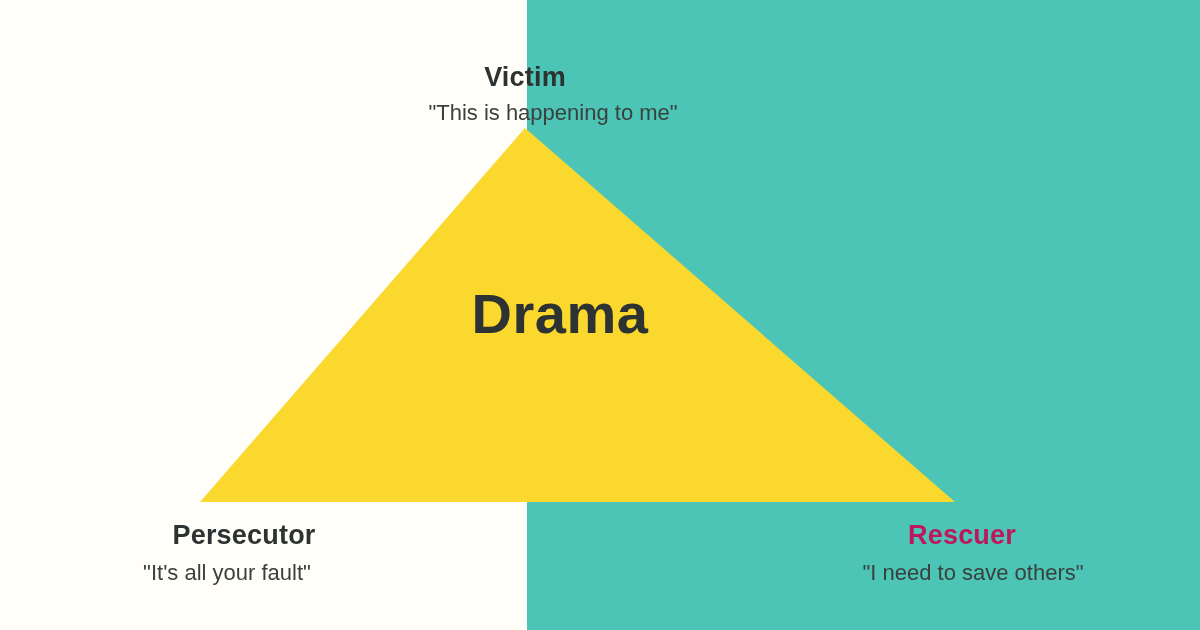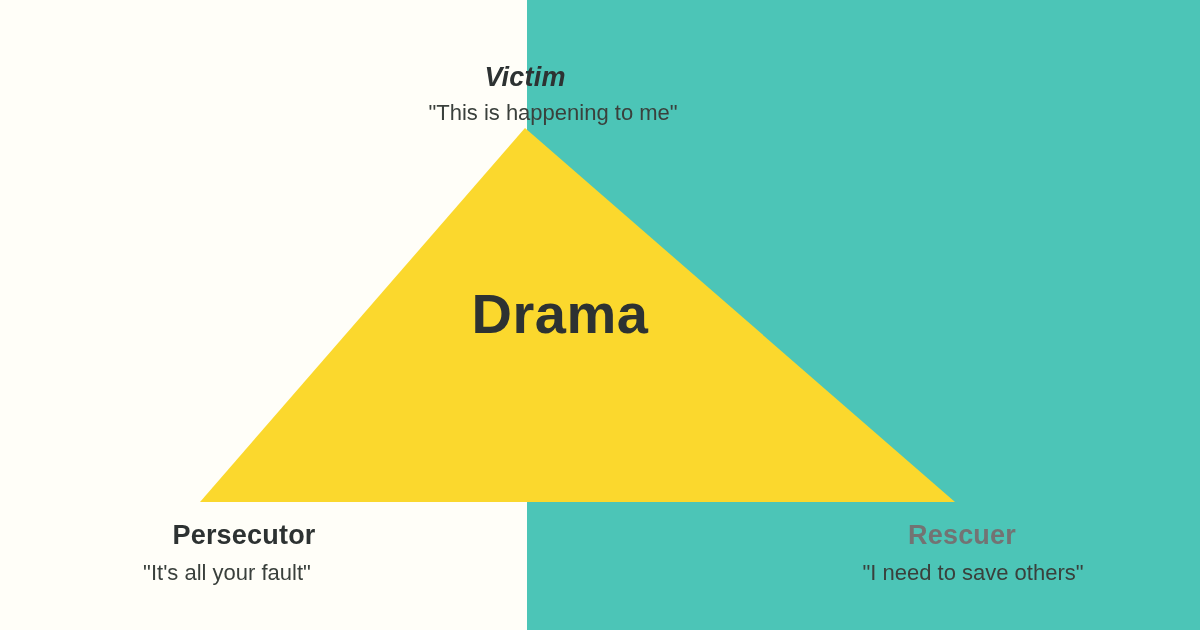--- a/index.html
+++ b/index.html
@@ -81,33 +81,33 @@
 
   <svg id="triangle-svg" viewBox="0 0 1200 630">
     <polygon id="triangle-poly" points="525,128 200,502 955,502" fill="#FBD82D"></polygon>
   </svg>
 
   <div id="center-title" style="color: rgb(45, 50, 50);">
     <div>Drama</div>
   </div>
 
   <div class="node-label" id="victim-label">
-    <div class="node-title" style="color: rgb(45, 50, 50); font-style: italic;">Victim</div>
+    <div class="node-title" style="color: rgb(45, 50, 50);">Victim</div>
   </div>
   <div class="node-label" style="left:553px; top:96px;">
     <div class="node-quote" style="color: rgb(58, 64, 60);">"This is happening to me"</div>
   </div>
 
   <div class="node-label" id="persecutor-label">
     <div class="node-title" style="color: rgb(45, 50, 50); margin-left: 34px;">Persecutor</div>
   </div>
   <div class="node-label" style="left:227px; top:556px;">
     <div class="node-quote" style="color: rgb(58, 64, 60);">"It's all your fault"</div>
   </div>
 
   <div class="node-label" id="rescuer-label">
-    <div class="node-title" style="color: #737373;">Rescuer</div>
+    <div class="node-title" style="color: #be185d;">Rescuer</div>
   </div>
   <div class="node-label" style="left:973px; top:556px;">
     <div class="node-quote" style="color: rgb(58, 64, 60);">"I need to save others"</div>
   </div>
 
 </div>
 
 </body></html>

